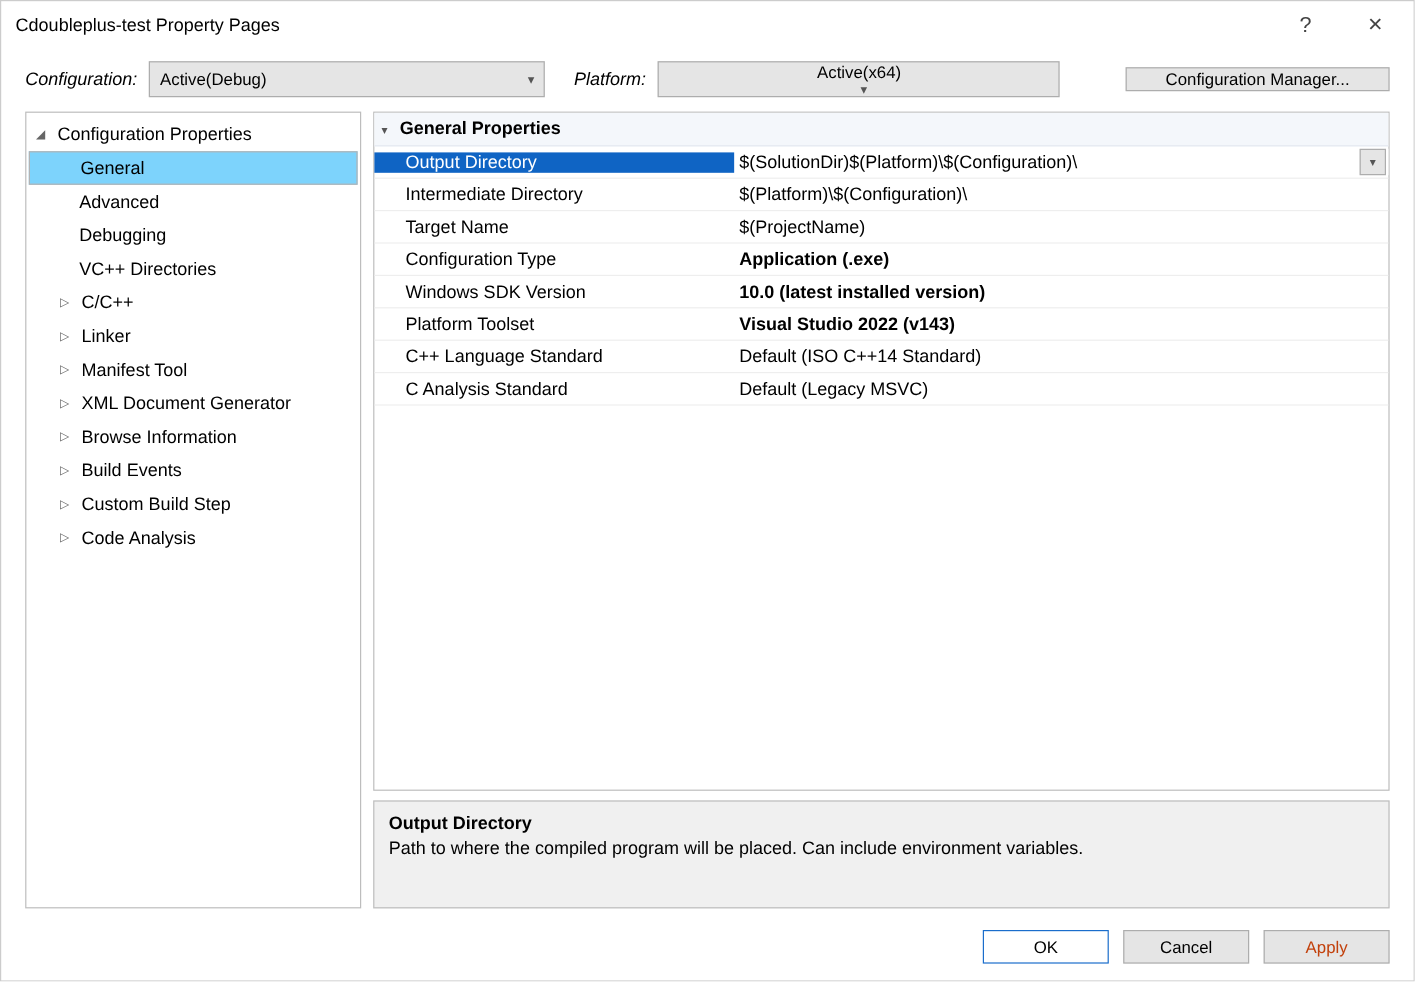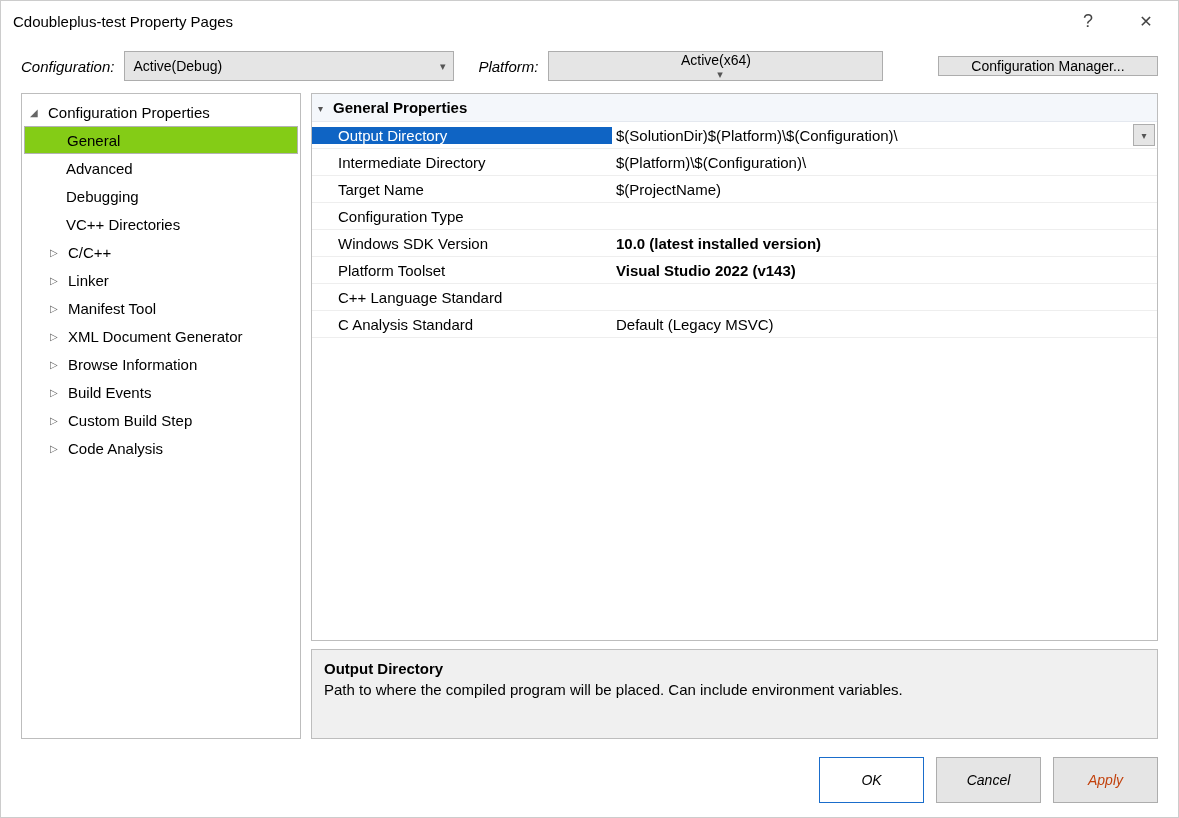--- a/index.html
+++ b/index.html
@@ -89,21 +89,21 @@
 .tree-row .expander {
   width: 14px;
   font-size: 10px;
   color: #666;
   margin-right: 4px;
 }
 .tree-row.level1 { padding-left: 8px; }
 .tree-row.level2 { padding-left: 44px; }
 .tree-row.level2x { padding-left: 28px; }
 .tree-row.selected {
-  background: #84cc16;
+  background: #7dd3fc;
   border: 1px solid #b3b3b3;
   margin: 0 2px;
   padding-left: 42px;
 }
 .right-col {
   flex: 1;
   display: flex;
   flex-direction: column;
   gap: 8px;
 }
@@ -174,27 +174,26 @@
 .desc-panel .dtitle { font-weight:700; font-size:15px; margin-bottom:4px; }
 .desc-panel .dtext { font-size:15px; }
 .footer {
   display: flex;
   justify-content: flex-end;
   gap: 12px;
   padding: 8px 20px 14px 20px;
 }
 .btn-footer {
   width: 105px;
-  height: 46px;
+  height: 28px;
   border: 1px solid #adadad;
   background: #e5e5e5;
   display:flex;
   align-items:center;
   justify-content:center;
-  font-style:italic;
 }
 .btn-footer.ok { border: 1.5px solid #1a6dcb; background:#fff; }
 .btn-footer.disabled { color:#c2410c; }
 </style>
 </head>
 <body>
 
 <div class="window">
 
   <div class="titlebar">
@@ -292,31 +291,33 @@
         <div class="grid-row">
           <div class="pname">Intermediate Directory</div>
           <div class="pval">$(Platform)\$(Configuration)\</div>
         </div>
         <div class="grid-row">
           <div class="pname">Target Name</div>
           <div class="pval">$(ProjectName)</div>
         </div>
         <div class="grid-row">
           <div class="pname">Configuration Type</div>
+          <div class="pval bold">Application (.exe)</div>
         </div>
         <div class="grid-row">
           <div class="pname">Windows SDK Version</div>
           <div class="pval bold">10.0 (latest installed version)</div>
         </div>
         <div class="grid-row">
           <div class="pname">Platform Toolset</div>
           <div class="pval bold">Visual Studio 2022 (v143)</div>
         </div>
         <div class="grid-row">
           <div class="pname">C++ Language Standard</div>
+          <div class="pval">Default (ISO C++14 Standard)</div>
         </div>
         <div class="grid-row">
           <div class="pname">C Analysis Standard</div>
           <div class="pval">Default (Legacy MSVC)</div>
         </div>
       </div>
 
       <div class="desc-panel">
         <div class="dtitle">Output Directory</div>
         <div class="dtext">Path to where the compiled program will be placed. Can include environment variables.</div>

